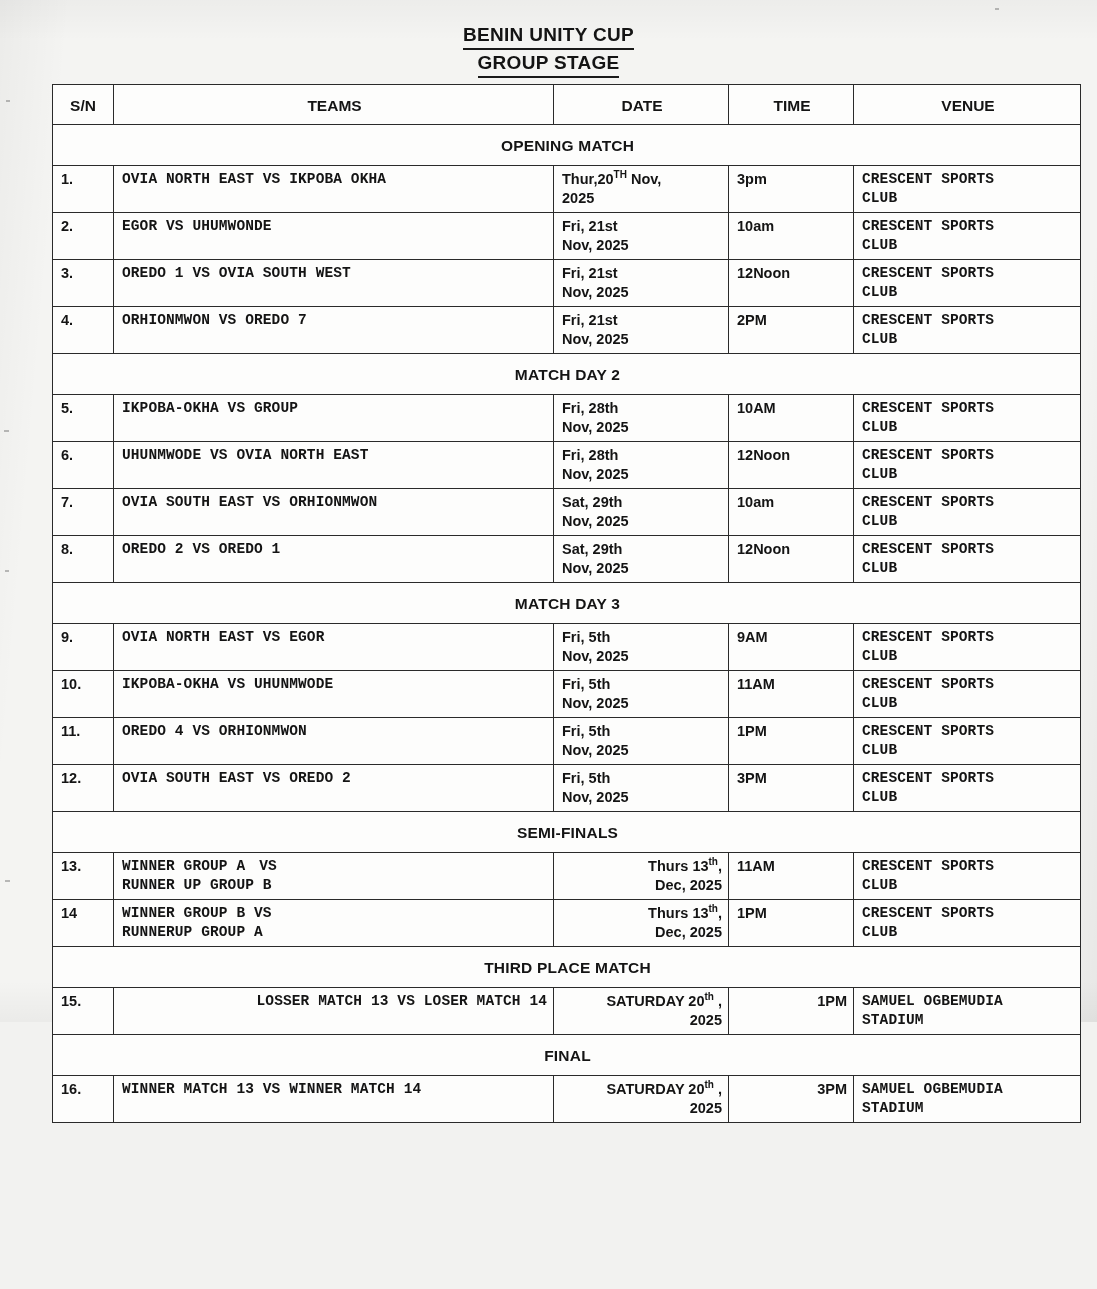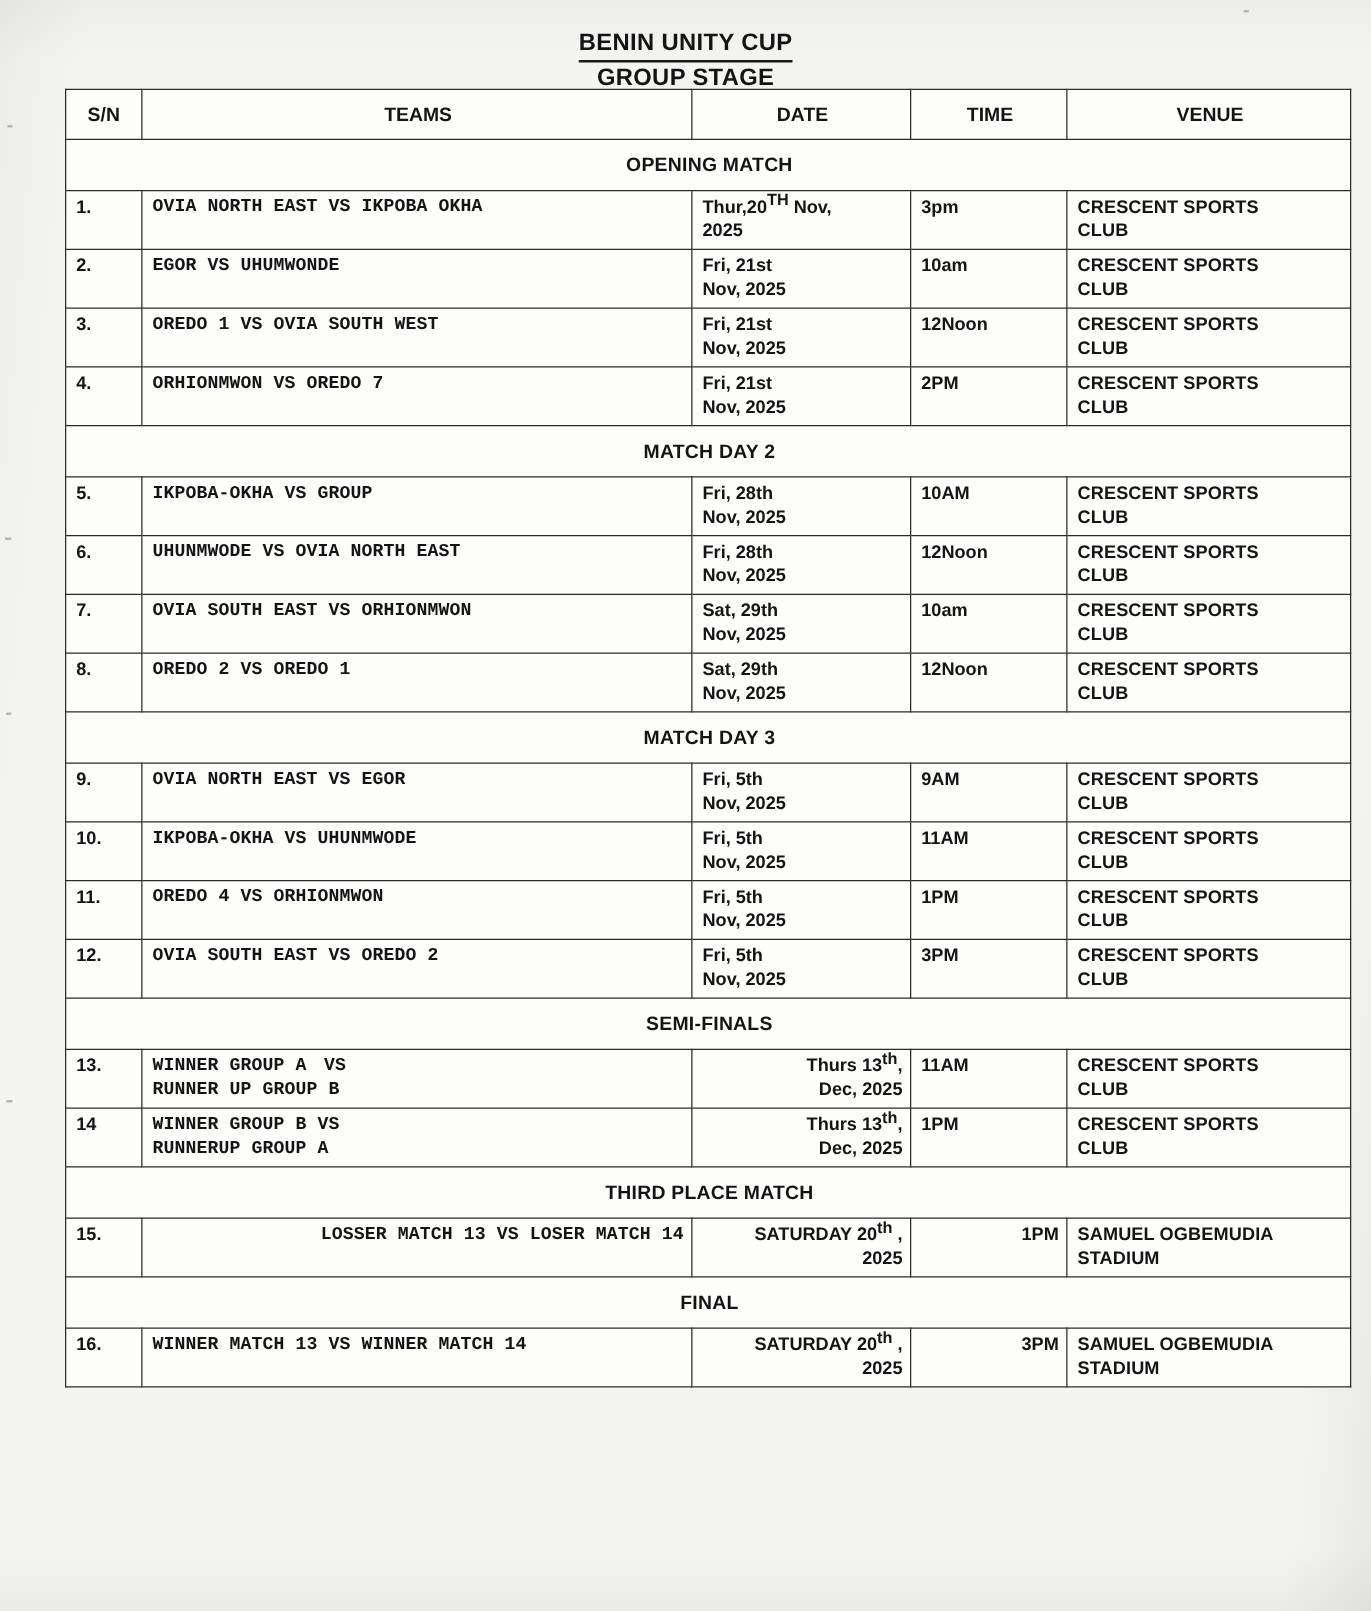--- a/index.html
+++ b/index.html
@@ -21,21 +21,21 @@
     inset: 0;
     background:
       linear-gradient(95deg, rgba(0,0,0,0.035) 0%, rgba(0,0,0,0.0) 6%, rgba(0,0,0,0.0) 94%, rgba(0,0,0,0.05) 100%),
       linear-gradient(180deg, rgba(0,0,0,0.03) 0%, rgba(0,0,0,0) 4%, rgba(0,0,0,0) 96%, rgba(0,0,0,0.04) 100%),
       #f4f4f2;
     pointer-events: none;
   }
   .page {
     position: relative;
     width: 1097px;
-    height: 1289px;
+    height: 1022px;
   }
   .titles {
     position: absolute;
     top: 22px;
     left: 0;
     width: 1097px;
     text-align: center;
   }
   .title-main,
   .title-sub {
@@ -46,21 +46,21 @@
     display: inline-block;
     border-bottom: 2px solid #1a1a1a;
     padding-bottom: 0px;
   }
   .title-line { display: block; }
   .title-sub { font-size: 19px; }
 
   table.sched {
     position: absolute;
     left: 52px;
-    top: 71px;
+    top: 84px;
     width: 1028px;
     border-collapse: collapse;
     table-layout: fixed;
     background: #fdfdfc;
   }
   table.sched td {
     border: 1px solid #2a2a2a;
     font-size: 14.5px;
     font-weight: bold;
     padding: 4px 6px 4px 8px;
@@ -79,37 +79,37 @@
     height: 30px;
     vertical-align: middle;
     padding-top: 5px;
   }
   tr.head td.sn-h { padding-left: 6px; }
 
   td.sn { text-align: left; font-size: 15px; padding-left: 8px; }
   td.teams { font-weight: normal; font-size: 15px; letter-spacing: 0.1px; font-family: Liberation Mono, monospace; }
   td.date { font-size: 14.5px; }
   td.time { font-size: 14.5px; margin-left: 16px; }
-  td.venue { font-size: 15px; letter-spacing: 0.1px; }
+  td.venue { font-size: 15px; letter-spacing: 0.1px; font-family: Liberation Mono, monospace; }
 
   tr.section td {
     text-align: center;
     font-size: 15.5px;
     font-weight: bold;
     height: 32px;
     vertical-align: middle;
     padding-top: 4px;
     letter-spacing: 0.2px;
     margin-left: 12px;
   }
   tr.section.left td { text-align: left; padding-left: 4px; }
 
   .ctr { text-align: right; }
   .vmid { vertical-align: middle; }
-  sup { font-size: 13px; vertical-align: super; line-height: 0; }
+  sup { font-size: 10px; vertical-align: super; line-height: 0; }
 
   .date-l2 { display: block; }
   .spacer { display: inline-block; width: 14px; }
 
   
   .speck {
     position: absolute;
     background: rgba(60,60,60,0.33);
     pointer-events: none;
   }

